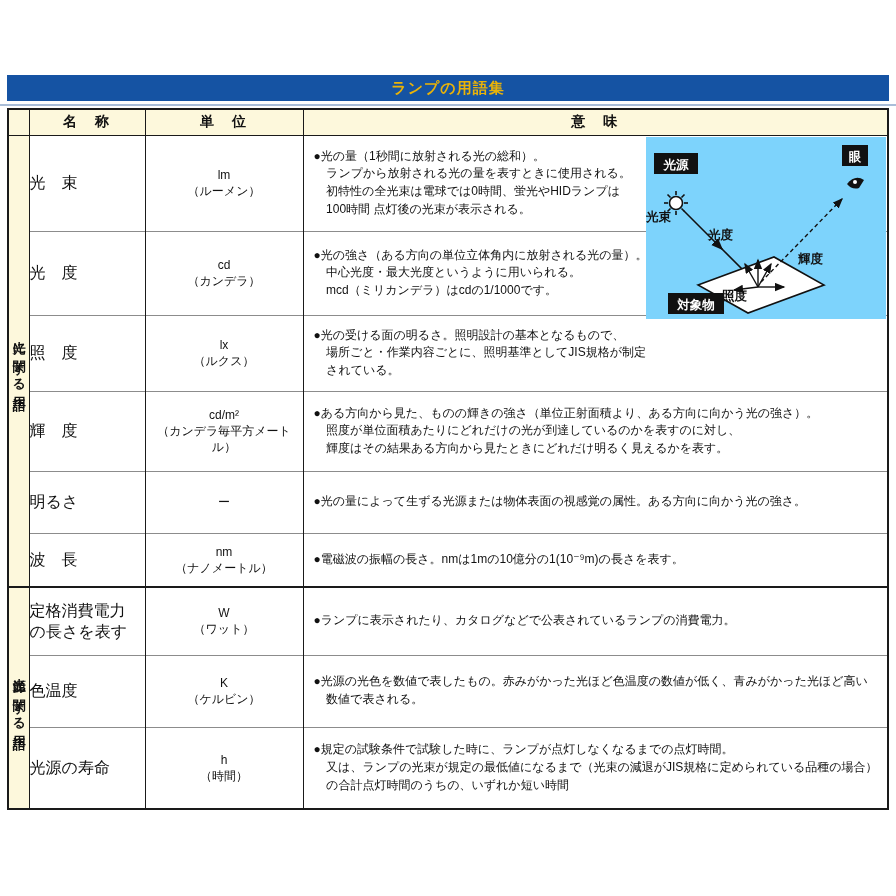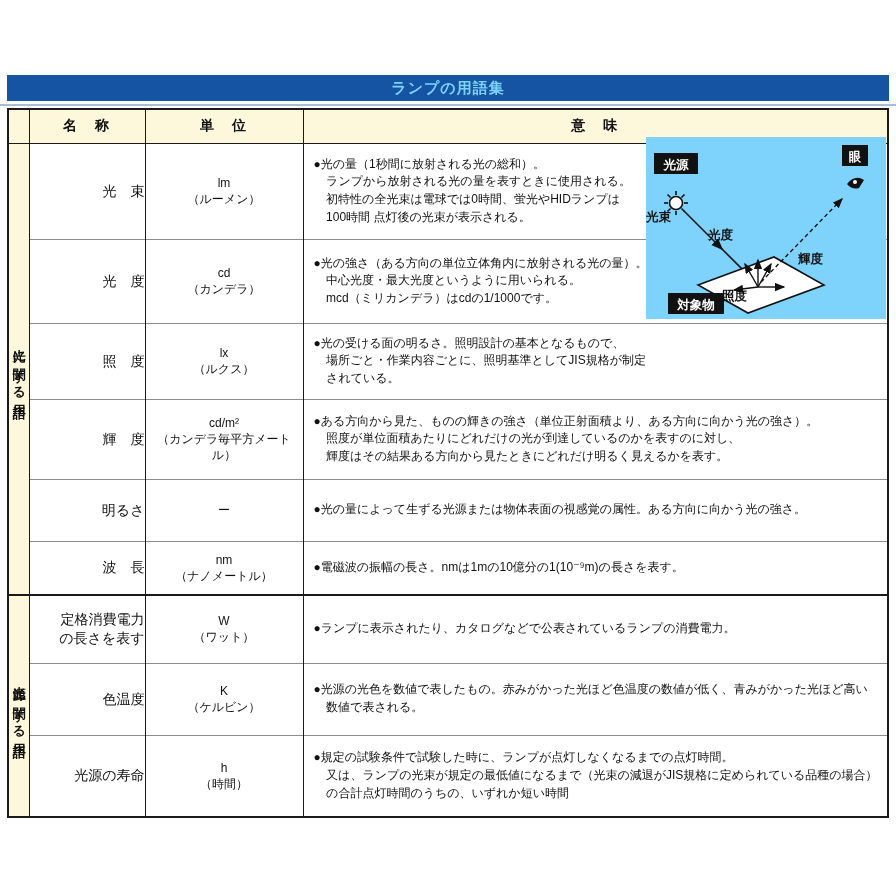--- a/index.html
+++ b/index.html
@@ -1,29 +1,29 @@
 <!DOCTYPE html>
 <html><head>
 <meta charset="utf-8">
 <style>
   html,body{margin:0;padding:0;background:#fff;}
   .page{position:relative;width:896px;height:896px;background:#fff;overflow:hidden;
         font-family:"Liberation Sans","DejaVu Sans",sans-serif;color:#111;}
   .title-bar{position:absolute;left:7px;top:75px;width:882px;height:26px;background:#1553a3;
-             color:#7dd3fc;font-size:15px;font-weight:bold;text-align:center;line-height:26px;letter-spacing:1px;}
+             color:#eab308;font-size:15px;font-weight:bold;text-align:center;line-height:26px;letter-spacing:1px;}
   .title-rule{position:absolute;left:0;top:104px;width:896px;height:2px;background:#a9bdd8;}
   table.glossary{position:absolute;left:7px;top:108px;width:882px;border-collapse:collapse;
                  table-layout:fixed;border:2px solid #1a1a1a;}
   table.glossary td,table.glossary th{padding:0;vertical-align:middle;border-left:1px solid #1a1a1a;}
   tr.head th{background:#fdf8dc;font-size:14px;font-weight:bold;text-align:center;
              border-bottom:1px solid #1a1a1a;letter-spacing:2px;}
   td.side{background:#fdf8dc;text-align:center;}
   .vtext{writing-mode:vertical-rl;text-orientation:upright;font-size:13px;font-weight:bold;
          letter-spacing:2px;margin:0 auto;}
-  td.name{font-size:14px;text-align:right;white-space:pre-line;line-height:1.35;}
+  td.name{font-size:16px;text-align:left;white-space:pre-line;line-height:1.35;}
   td.unit{font-size:12px;text-align:center;line-height:1.35;}
   td.desc-cell{font-size:12px;}
   .desc{padding:6px 8px 6px 10px;line-height:1.46;white-space:pre-line;
         padding-left:calc(10px + 1.05em);text-indent:-1.05em;}
   tr.sep td{border-top:1px solid #8c8c8c;}
   tr.section-start td{border-top:2px solid #1a1a1a;}
   .diagram{position:absolute;left:646px;top:137px;width:240px;height:182px;background:#7dd3fc;}
   .diagram svg{display:block;}
   .dg-label{font-size:12.5px;font-weight:bold;fill:#111;}
   .dg-box-label{font-size:12.5px;font-weight:bold;fill:#fff;}
@@ -37,21 +37,21 @@
   <div class="title-rule"></div>
 
   <table class="glossary">
     <colgroup>
       <col style="width:21px">
         <col style="width:116px">
         <col style="width:158px">
         <col>
     </colgroup>
     <tbody>
-        <tr class="head" style="height:34px">
+        <tr class="head" style="height:26px">
       <th></th>
       <th>名　称</th>
       <th>単　位</th>
       <th>意　味</th>
     </tr>
 
     <tr style="height:96px">
       <td class="side" rowspan="6">
         <div class="vtext">光に関する用語</div>
       </td>

